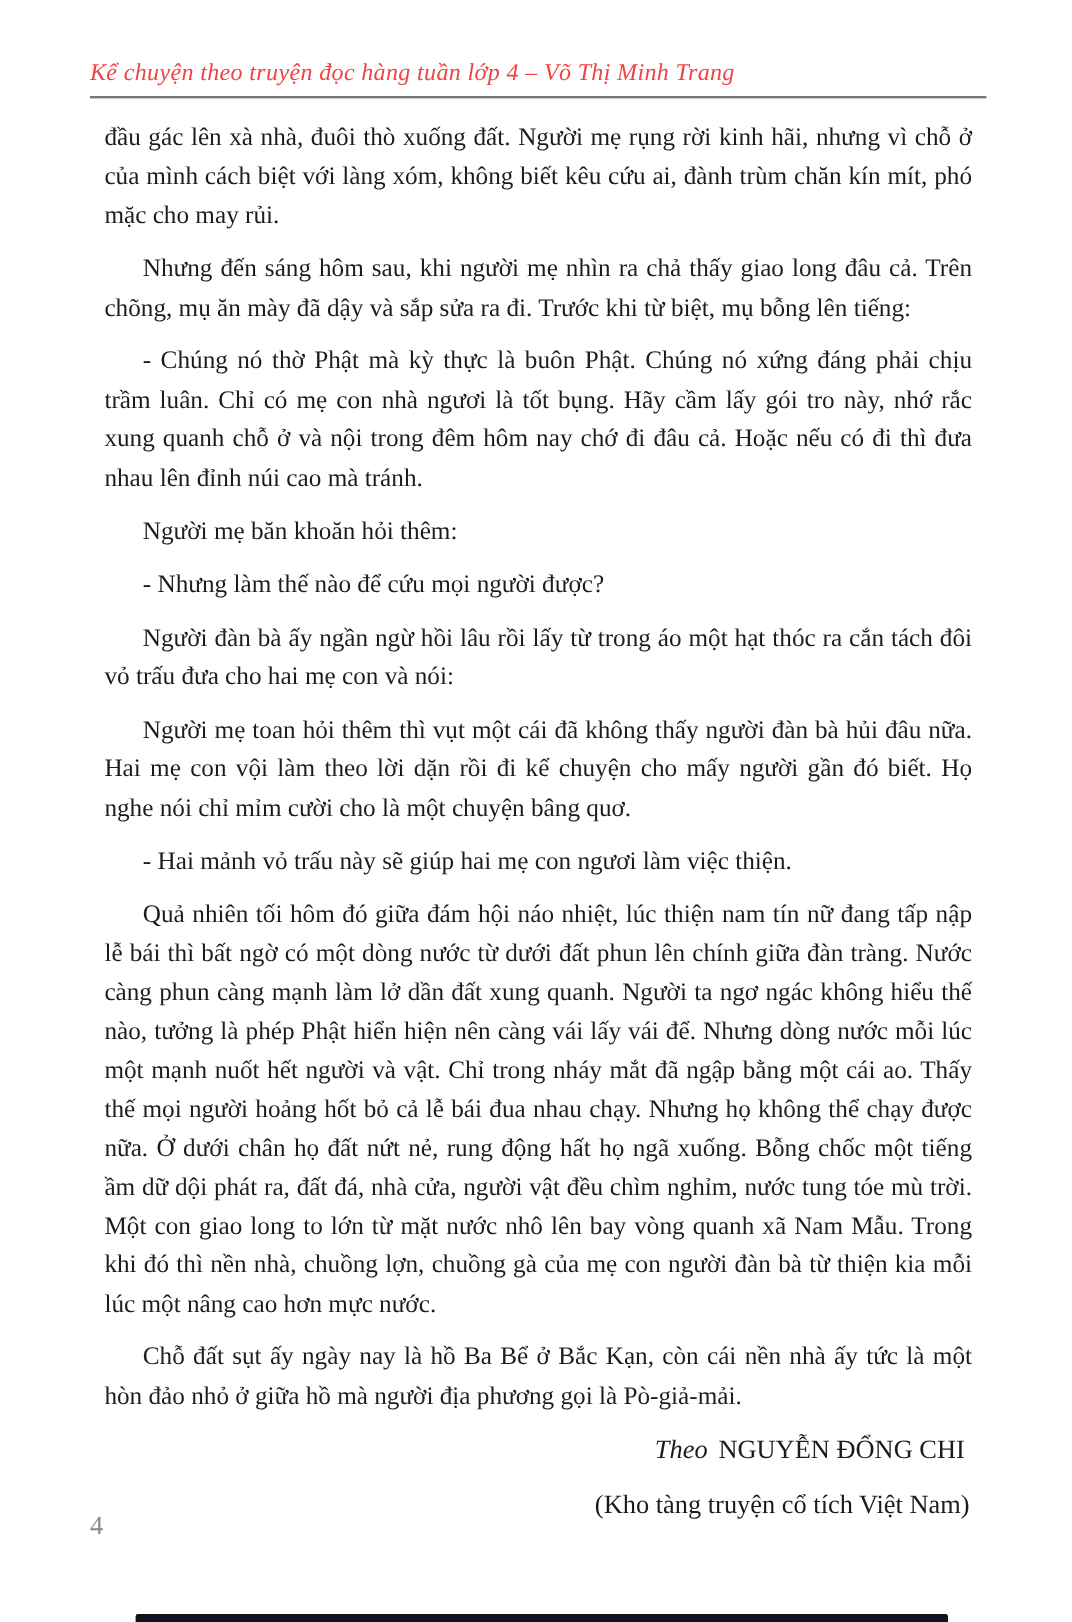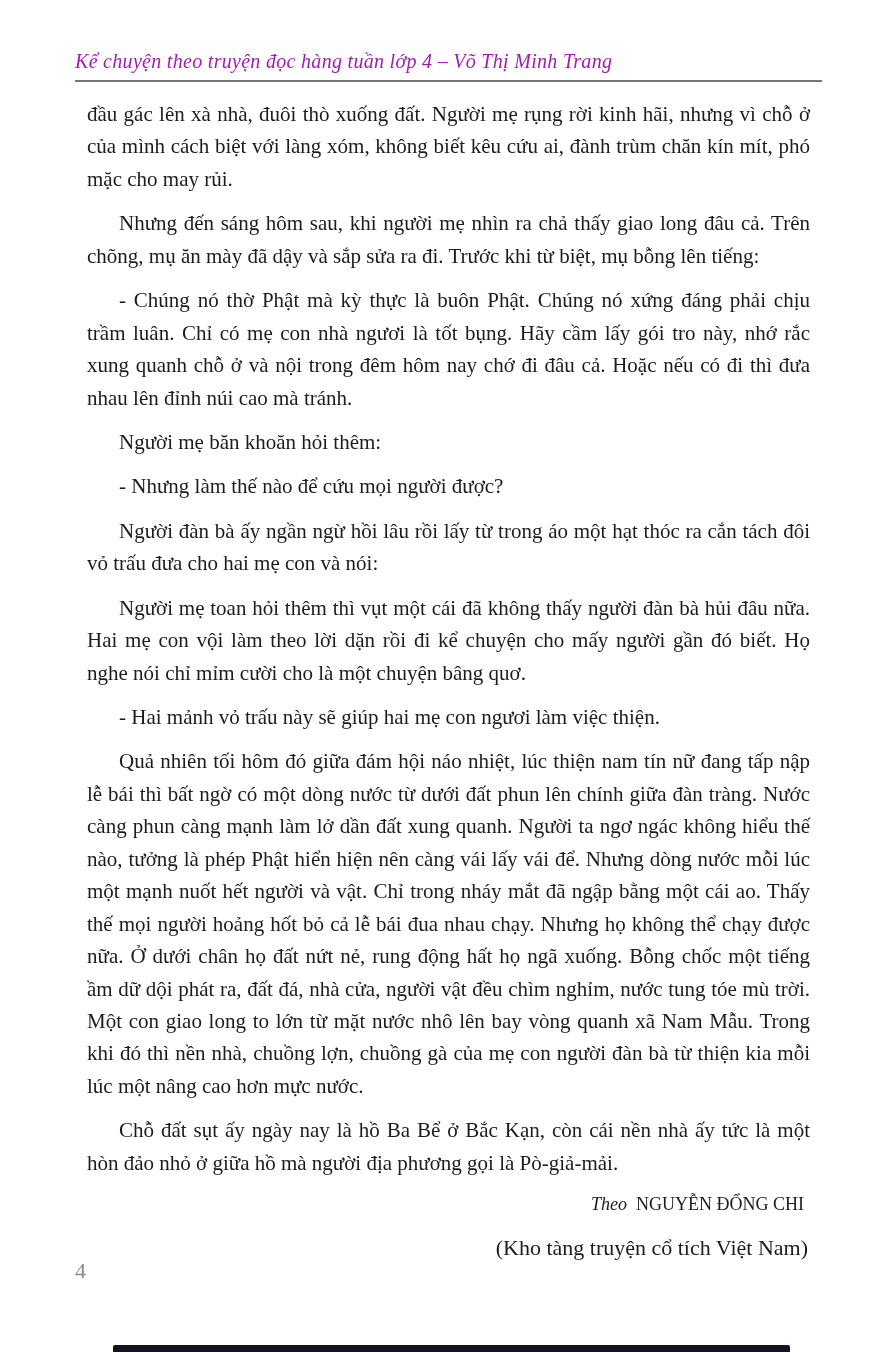--- a/index.html
+++ b/index.html
@@ -12,21 +12,21 @@
     overflow:hidden;
     box-sizing:border-box;
   }
   .content{
     position:absolute;
     left:75px;top:50px;
     width:747px;
   }
   .running-head{
     font-style:italic;
-    color:#a21caf;
+    color:#ef4444;
     font-size:20px;
     letter-spacing:.3px;
     padding-bottom:7px;
   }
   .header-rule{
     border:none;
     border-top:2px solid #767676;
     margin:0 0 16px 0;
   }
   .story{
@@ -37,21 +37,21 @@
   .story p{
     margin:12px;
     text-indent:32px;
   }
   .story p.continued{text-indent:0;}
   .attribution{
     text-align:right;
     text-indent:0 !important;
     padding-right:6px;
     margin-top:3px !important;
-    font-size:18px;
+    font-size:22px;
   }
   .attribution .theo{
     font-style:italic;
     margin-right:9px;
   }
   .attribution-source{
     text-align:right;
     text-indent:0 !important;
     padding-right:2px;
     font-size:22px;

